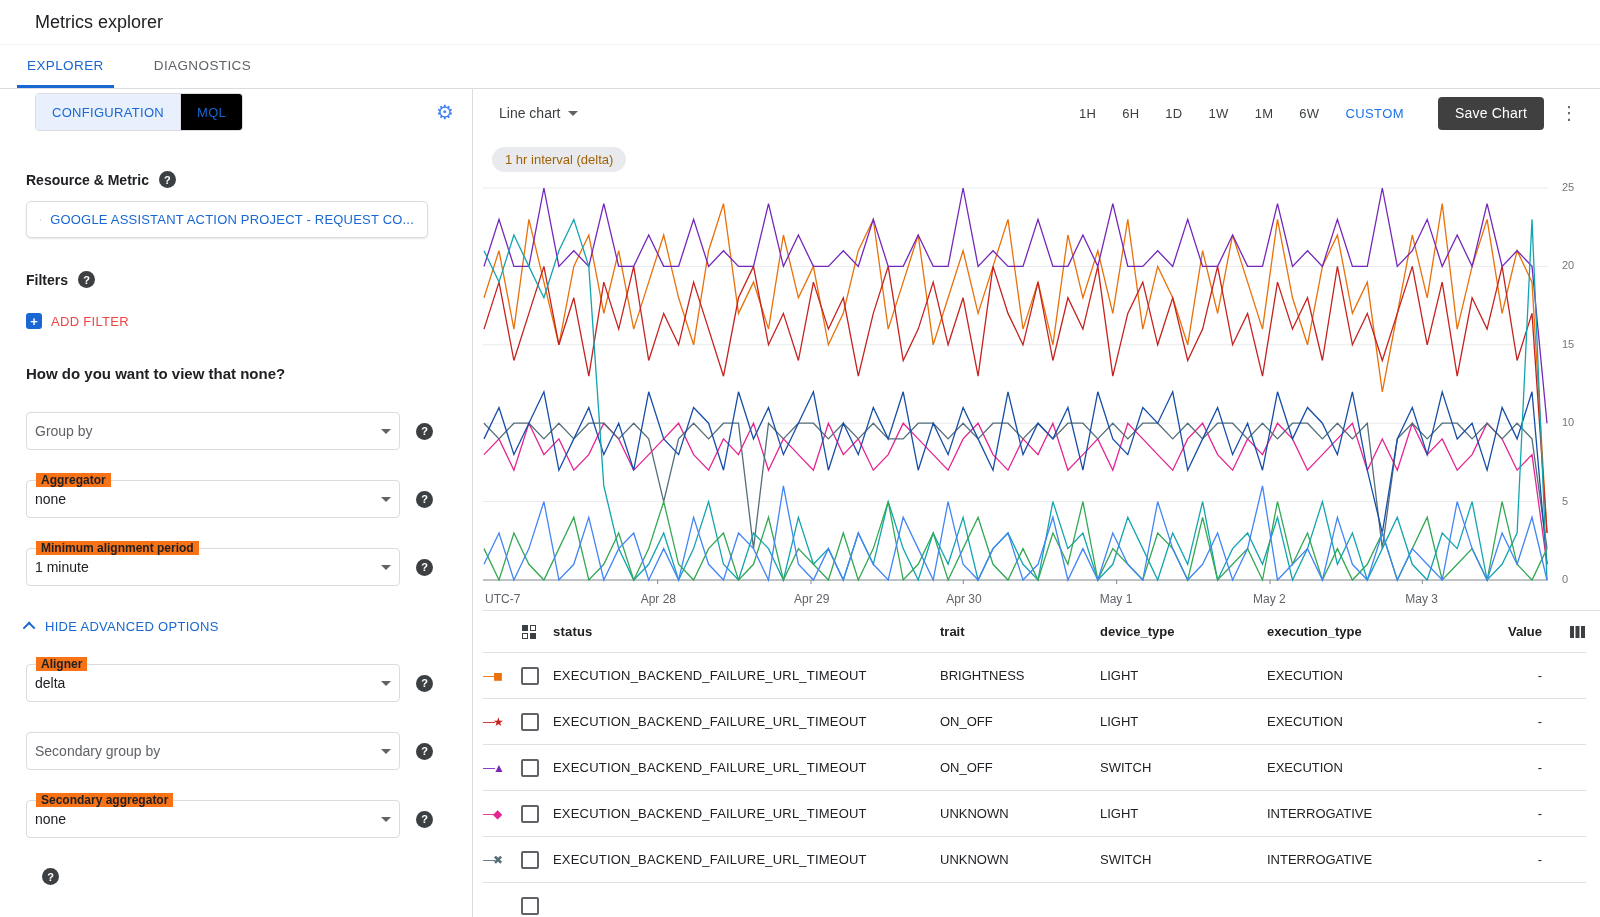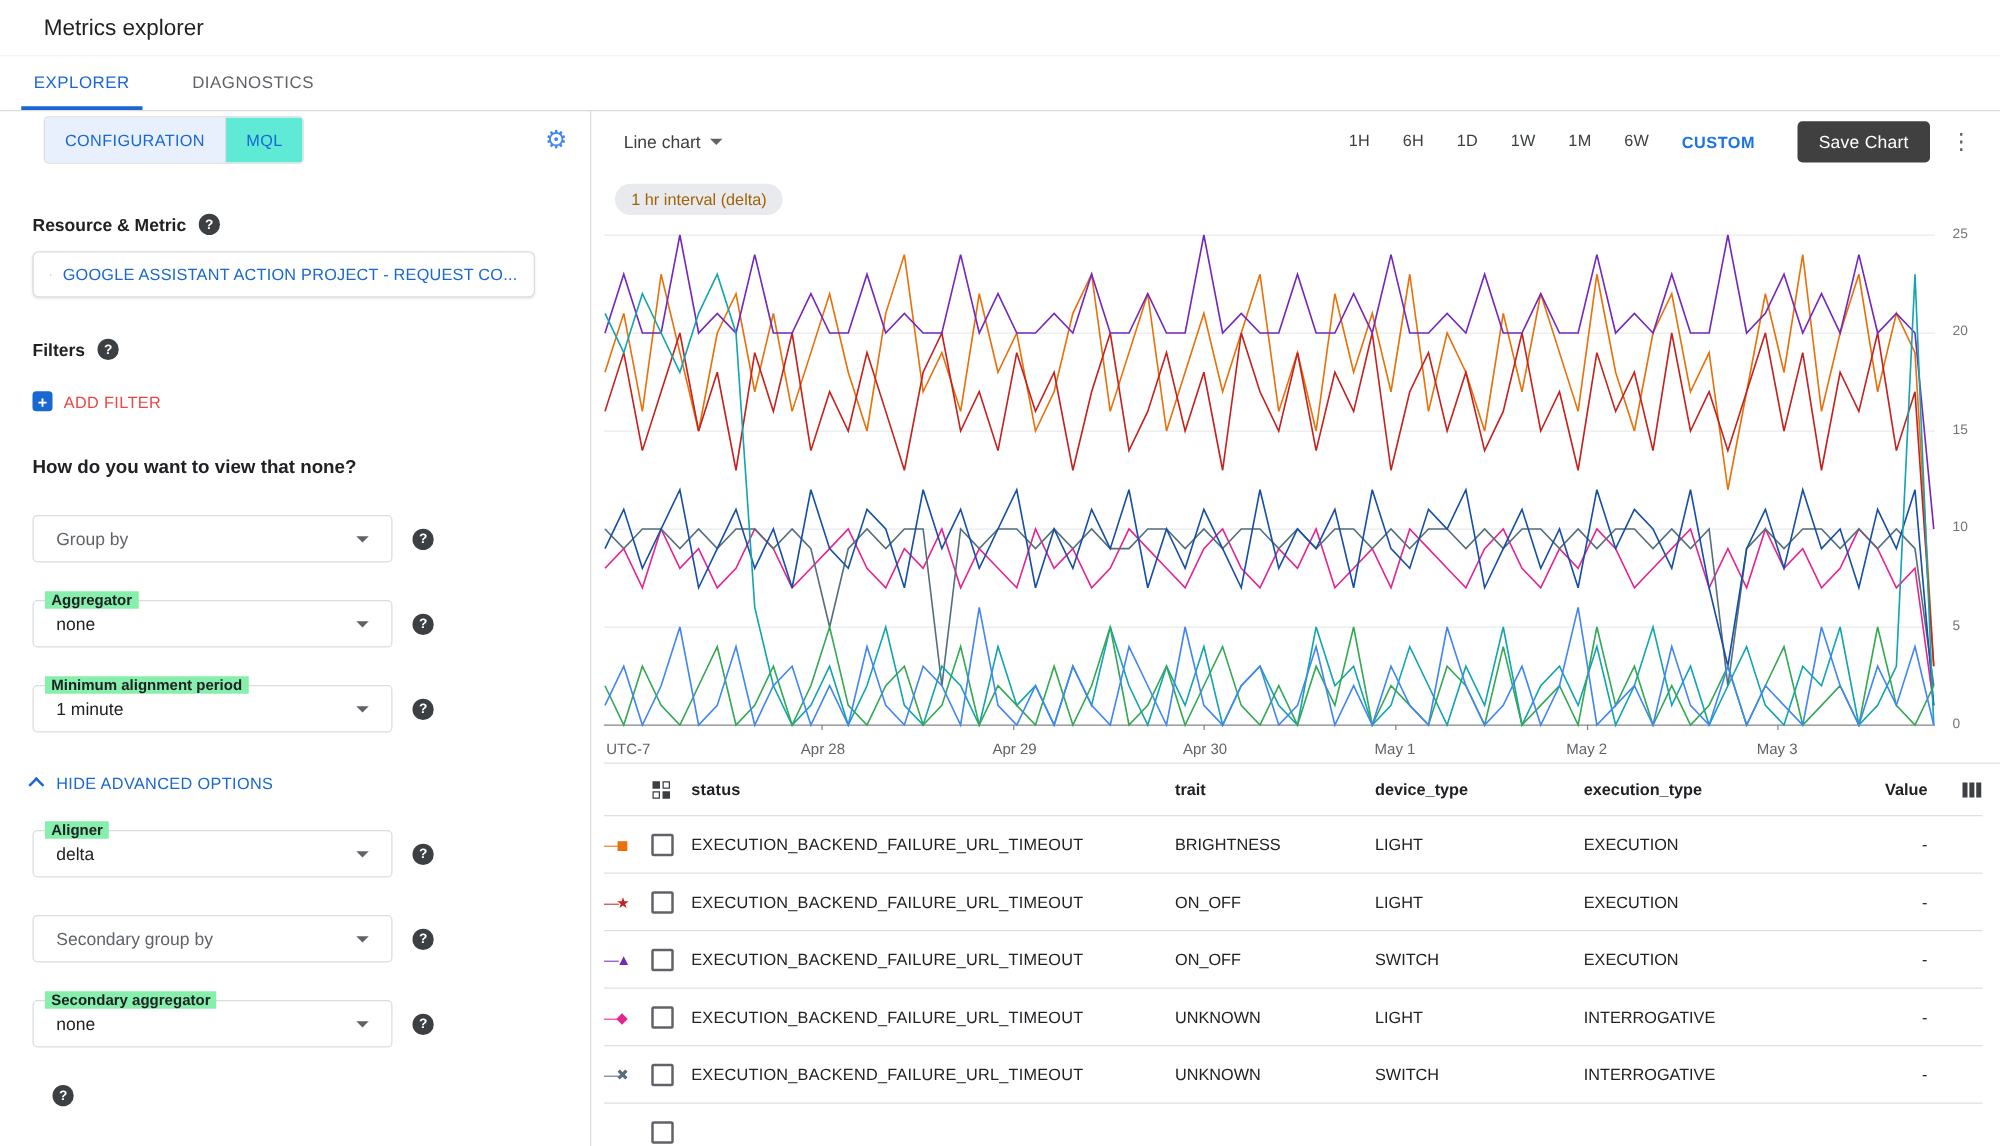--- a/index.html
+++ b/index.html
@@ -19,21 +19,21 @@
     font-size:13.5px; font-weight:500; letter-spacing:.4px; color:#5f6368;
     cursor:pointer; border-bottom:3px solid transparent; }
   .tab.active { color:#1967d2; border-bottom-color:#1967d2; }
 
   .main { flex:1; display:flex; min-height:0; }
 
   
   .left { width:473px; flex:none; border-right:1px solid #dadce0; padding:4px 0 0 26px; overflow:hidden; }
   .mode-row { display:flex; align-items:center; justify-content:space-between; padding-right:18px; margin-left:9px; }
   .mode-toggle { display:flex; border:1px solid #dadce0; border-radius:4px; overflow:hidden; height:38px; }
-  .mode { border:none; background:#5eead4; padding:0 16px; font-size:13px; font-weight:500;
+  .mode { border:none; background:#000000; padding:0 16px; font-size:13px; font-weight:500;
     letter-spacing:.3px; color:#1967d2; cursor:pointer; font-family:inherit; }
   .mode + .mode { border-left:1px solid #dadce0; }
   .mode.active { background:#e8f0fe; }
   .gear { font-size:20px; color:#4285f4; cursor:pointer; line-height:1; }
 
   .section-label-row { display:flex; align-items:center; margin-top:40px; }
   .section-label { font-size:14px; font-weight:700; color:#202124; margin-right:10px; }
   .help { width:17px; height:17px; border-radius:50%; background:#3c4043; color:#fff;
     font-size:11px; font-weight:700; display:inline-flex; align-items:center;
     justify-content:center; flex:none; cursor:pointer; }
@@ -44,43 +44,43 @@
     font-family:inherit; box-shadow:0 1px 2px rgba(60,64,67,.12); white-space:nowrap; overflow:hidden; }
 
   .add-filter { display:flex; align-items:center; gap:9px; margin-top:25px; cursor:pointer; }
   .addbox { width:16px; height:16px; background:#1967d2; border-radius:3px; color:#fff;
     font-size:13px; font-weight:700; display:inline-flex; align-items:center; justify-content:center; line-height:1; }
   .add-filter-label { font-size:13px; font-weight:500; letter-spacing:.3px; color:#ef4444; }
 
   .question { margin-top:36px; font-size:15px; font-weight:700; color:#202124; }
 
   .field-row { display:flex; align-items:center; margin-top:30px; }
-  .field { position:relative; width:288px; height:38px; border:1px solid #dadce0; border-radius:4px;
-    display:flex; align-items:center; padding:0 18px; background:#fff; cursor:pointer; }
-  .flabel { position:absolute; top:-8px; left:9px; background:#86efac; padding:0 5px;
+  .field { position:relative; width:374px; height:38px; border:1px solid #dadce0; border-radius:4px;
+    display:flex; align-items:center; padding:0 8px; background:#fff; cursor:pointer; }
+  .flabel { position:absolute; top:-8px; left:9px; background:#f97316; padding:0 5px;
     font-size:12px; font-weight:600; color:#202124; white-space:nowrap; }
   .fvalue { flex:1; font-size:14px; color:#202124; }
   .field.placeholder .fvalue { color:#5f6368; }
   .caret { width:0; height:0; border-left:5px solid transparent; border-right:5px solid transparent;
     border-top:5px solid #5f6368; flex:none; }
   .field-row .help { margin-left:16px; }
 
   .adv-toggle { display:flex; align-items:center; gap:10px; margin-top:33px; cursor:pointer; }
   .chev-up { width:9px; height:9px; border-left:2px solid #1967d2; border-top:2px solid #1967d2;
     transform:rotate(45deg) translateY(2px); }
   .adv-label { font-size:13px; font-weight:500; letter-spacing:.3px; color:#1967d2; }
 
   
   .right { flex:1; display:flex; flex-direction:column; min-width:0; }
   .toolbar { height:48px; flex:none; display:flex; align-items:center; padding:0 22px 0 26px; }
   .chart-type { display:flex; align-items:center; gap:8px; font-size:14px; color:#3c4043; cursor:pointer; font-weight:500; }
   .spacer { flex:1; }
   .time-btn { background:none; border:none; font-family:inherit; font-size:13px; font-weight:500;
     letter-spacing:.3px; color:#3c4043; margin:0 13px; cursor:pointer; }
-  .custom-btn { background:none; border:none; font-family:inherit; font-size:13px; font-weight:700;
+  .custom-btn { background:none; border:none; font-family:inherit; font-size:13px; font-weight:400;
     letter-spacing:.4px; color:#1a73e8; margin:0 10px 0 13px; cursor:pointer; }
   .save-btn { background:#404040; color:#fff; border:none; border-radius:4px; height:33px;
     padding:0 17px; font-family:inherit; font-size:14px; font-weight:500; letter-spacing:.2px;
     margin-left:24px; cursor:pointer; }
   .dots { font-size:18px; color:#5f6368; margin-left:16px; cursor:pointer; }
 
   .chart-section { flex:none; padding-left:10px; }
   .chip { display:inline-block; margin:10px 0 0 9px; background:#e8eaed; border-radius:13px;
     height:25px; line-height:25px; padding:0 13px; font-size:13px; color:#a16207; }
   #chart-area { position:relative; height:430px; margin-top:8px; }

